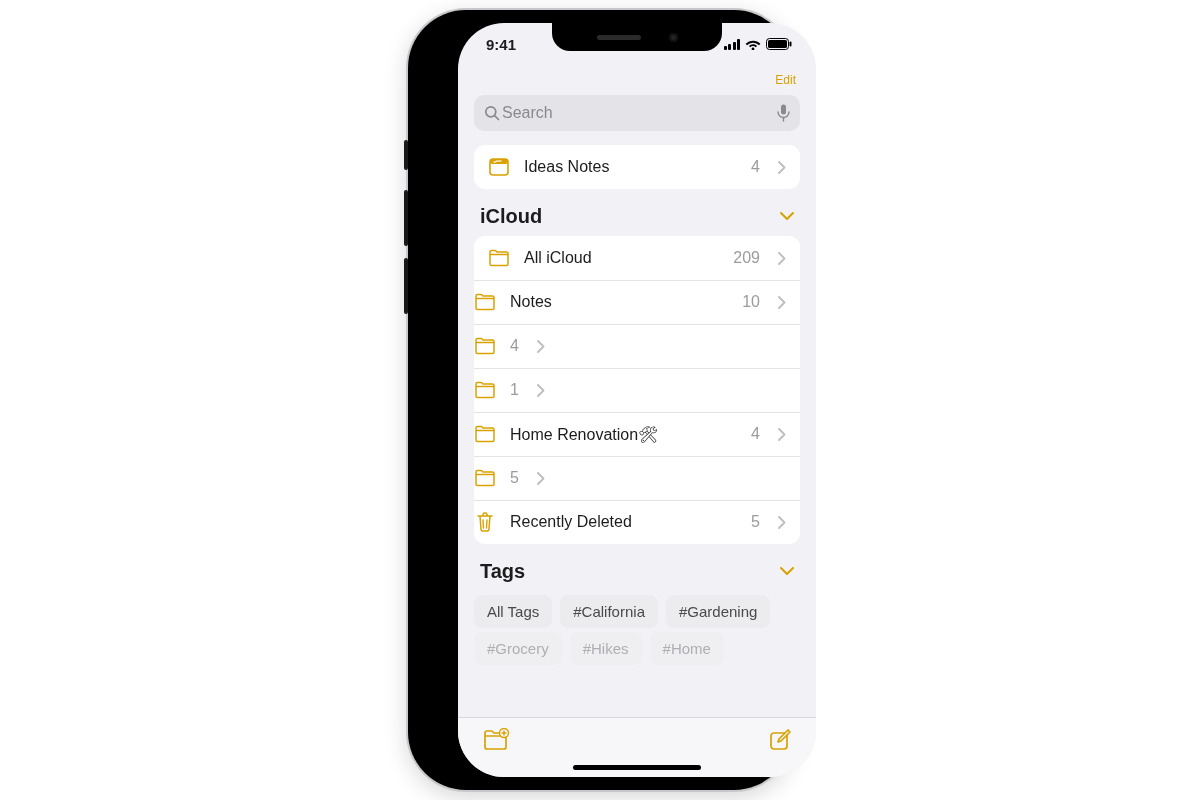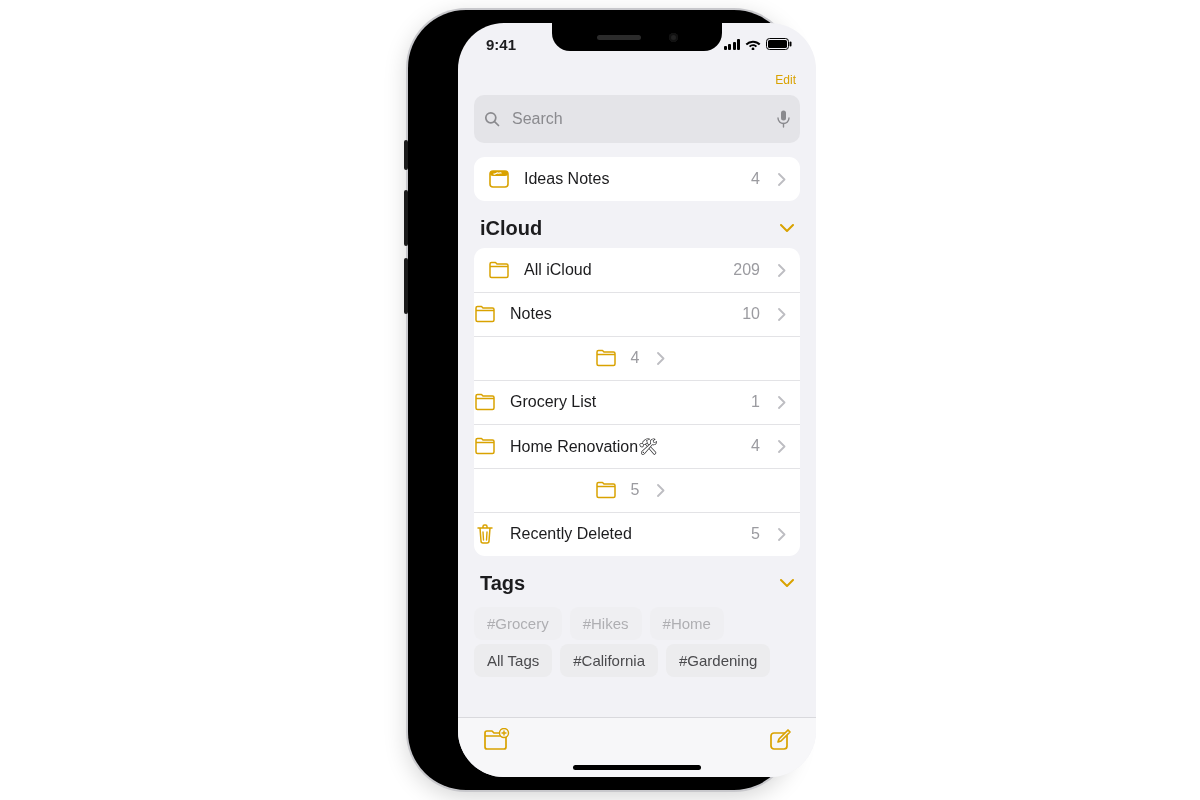--- a/index.html
+++ b/index.html
@@ -76,43 +76,43 @@
     padding:0 20px;
     font-size:12px;color:var(--gold);
   }
   .title{
     font-size:32px;font-weight:700;
     padding:6px 20px 8px;
   }
   
   .search{
     margin:0 16px 14px;
-    height:48px;border-radius:10px;background:var(--search-bg);
+    height:36px;border-radius:10px;background:var(--search-bg);
     display:flex;align-items:center;padding:0 10px;color:#8a8a8e;
-    font-size:16px;gap:10px;
+    font-size:16px;gap:0;
   }
   .search input{flex:1;border:0;background:transparent;font-size:16px;color:#8a8a8e;outline:none;}
   .search input::placeholder{color:#8a8a8e;}
   
   .content{
     flex:1;overflow:hidden;
     padding:0 16px;
   }
   
   .card{
     background:var(--light);border-radius:11px;
     overflow:hidden;
   }
   .row{
     display:flex;align-items:center;
     padding:0 14px;height:44px;
     font-size:16px;
     gap:14px;
   }
-  .card .row + .row{box-shadow:inset 0 1px 0 var(--sep);margin-left:44px;padding-left:0;padding-right:14px;justify-content:center;}
+  .card .row + .row{box-shadow:inset 0 1px 0 var(--sep);margin-left:44px;padding-left:0;padding-right:14px;}
   .card .row + .row{margin-left:0;}
   .card .row:not(:first-child){position:relative;}
   .card .row:not(:first-child)::before{
     content:"";position:absolute;top:0;left:46px;right:0;height:1px;background:var(--sep);
   }
   .row .label{flex:1;}
   .row .count{color:var(--count);font-size:16px;margin-right:4px;}
   .chev{color:var(--chev);}
   .ficon{width:22px;display:flex;justify-content:center;}
   
@@ -281,21 +281,20 @@
               </svg>
             </span>
           </div>
           <div class="row">
             <span class="ficon">
               <svg width="22" height="18" viewBox="0 0 22 18">
                 <path d="M2 4V3a1.5 1.5 0 0 1 1.5-1.5h4L9 3h9.5A1.5 1.5 0 0 1 20 4.5V15a1.5 1.5 0 0 1-1.5 1.5h-15A1.5 1.5 0 0 1 2 15V4z" fill="none" stroke="#d9a200" stroke-width="1.5" stroke-linejoin="round"></path>
                 <line x1="2" y1="5.5" x2="20" y2="5.5" stroke="#d9a200" stroke-width="1.5"></line>
               </svg>
             </span>
-            <span class="label">Grocery List</span>
             <span class="count">1</span>
             <span class="chev">
               <svg width="8" height="13" viewBox="0 0 8 13">
                 <path d="M1 1l5.5 5.5L1 12" fill="none" stroke="currentColor" stroke-width="1.8" stroke-linecap="round" stroke-linejoin="round"></path>
               </svg>
             </span>
           </div>
           <div class="row">
             <span class="ficon">
               <svg width="22" height="18" viewBox="0 0 22 18">
@@ -345,29 +344,29 @@
 
       <div class="sect">
         <span>Tags</span>
         <span class="chev-down">
           <svg width="14" height="9" viewBox="0 0 14 9">
               <path d="M1 1l6 6 6-6" fill="none" stroke="currentColor" stroke-width="2" stroke-linecap="round" stroke-linejoin="round"></path>
             </svg>
         </span>
       </div>
 
+      <div class="tags" id="tags-row1">
+          <div class="tag">All Tags</div>
+          <div class="tag">#California</div>
+          <div class="tag">#Gardening</div>
+        </div>
       <div class="tags tags-row2" id="tags-row2">
           <div class="tag">#Grocery</div>
           <div class="tag">#Hikes</div>
           <div class="tag">#Home</div>
-        </div>
-      <div class="tags" id="tags-row1">
-          <div class="tag">All Tags</div>
-          <div class="tag">#California</div>
-          <div class="tag">#Gardening</div>
         </div>
 
     </div>
 
     <div class="toolbar">
       <span>
         <svg width="28" height="24" viewBox="0 0 28 24">
             <path d="M3 7V5a2 2 0 0 1 2-2h5l2 2h10a2 2 0 0 1 2 2v12a2 2 0 0 1-2 2H5a2 2 0 0 1-2-2V7z" fill="none" stroke="#d9a200" stroke-width="1.7" stroke-linejoin="round"></path>
             <line x1="3" y1="8" x2="24" y2="8" stroke="#d9a200" stroke-width="1.7"></line>
             <circle cx="22" cy="5" r="4.5" fill="#f7f7f9" stroke="#d9a200" stroke-width="1.4"></circle>

